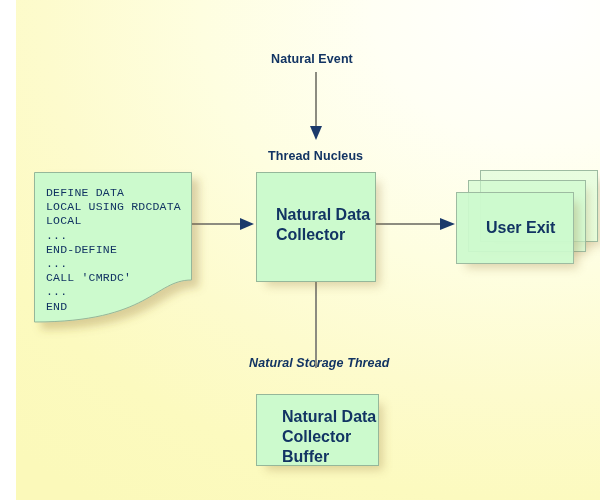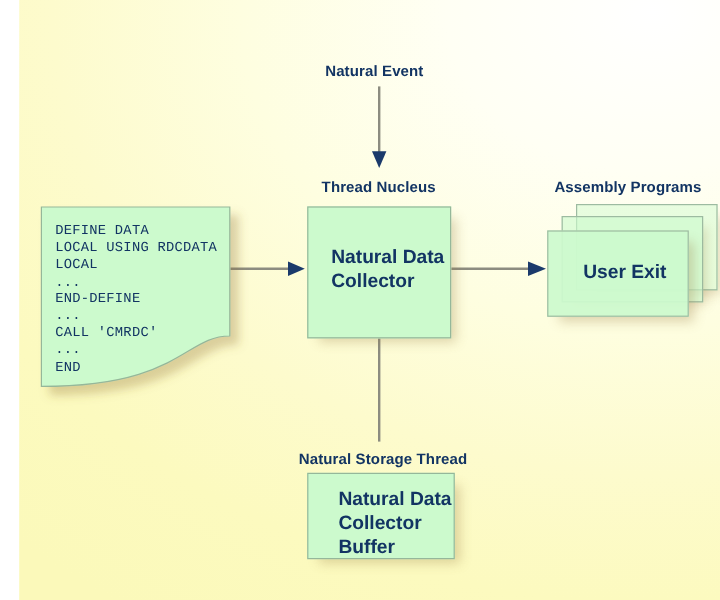--- a/index.html
+++ b/index.html
@@ -160,23 +160,22 @@
 </head>
 <body>
 
 <div id="diagram">
 
   <div class="lbl" style="left:255px; top:52px;">Natural Event</div>
 
 
   <div class="lbl" style="left:252px; top:149px;">Thread Nucleus</div>
 
-  <div class="lbl" style="left:446px; top:149px;">Assembly Programs</div>
-
-  <div class="lbl" style="left:233px; top:376px;">Natural Storage Thread</div>
+
+  <div class="lbl" style="left:233px; top:356px;font-style:italic;">Natural Storage Thread</div>
 
   <svg class="conn" style="left:294px; top:72px;" width="20" height="72">
     <line x1="6" y1="0" x2="6" y2="56" stroke="#8c8c80" stroke-width="2"></line>
     <polygon points="0,54 12,54 6,68" fill="#1b3a6b"></polygon>
   </svg>
 
   <svg class="conn" style="left:176px; top:218px;" width="66" height="20">
     <line x1="0" y1="6" x2="50" y2="6" stroke="#8c8c80" stroke-width="2"></line>
     <polygon points="48,0 48,12 62,6" fill="#1b3a6b"></polygon>
   </svg>

